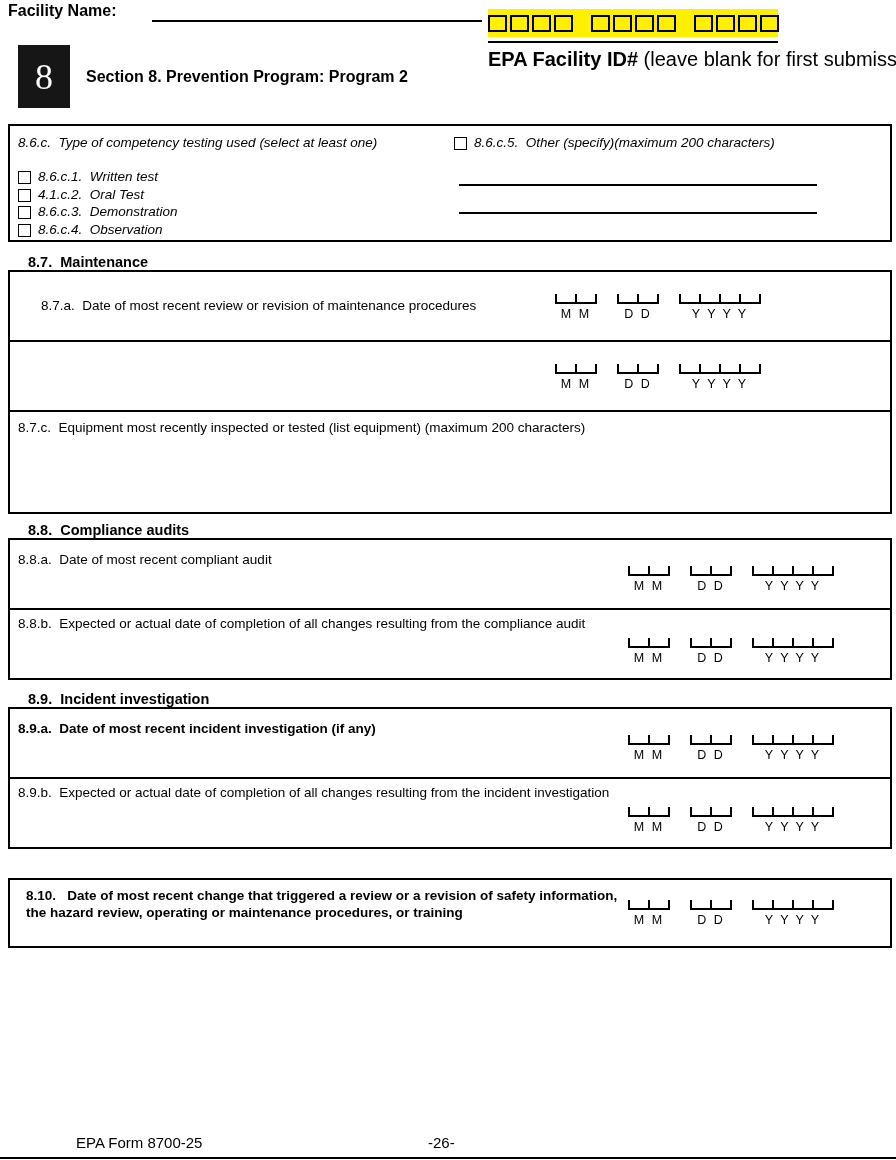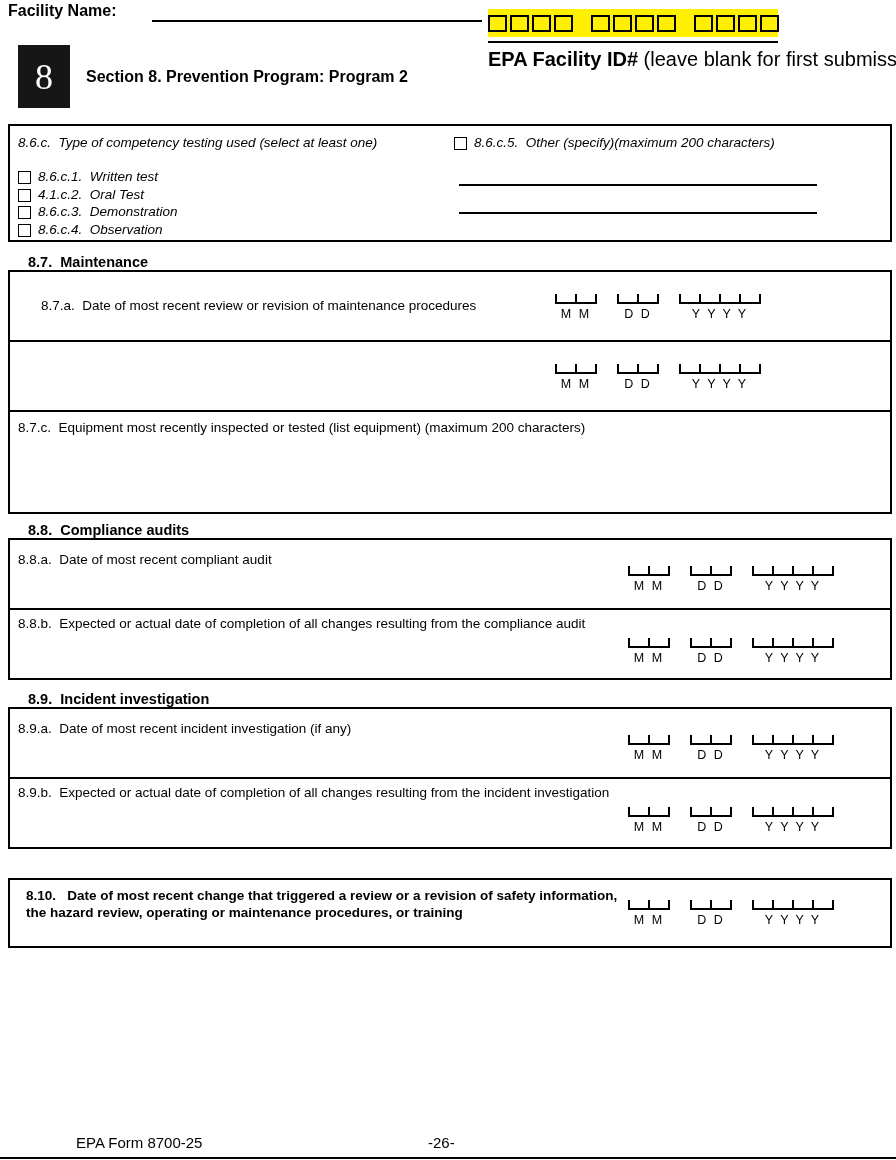--- a/index.html
+++ b/index.html
@@ -244,21 +244,21 @@
             </div>
           <div class="dlabel">Y Y Y Y</div>
         </div>
       </div>
     </div>
   </div>
 
   <div class="heading" style="left:12px;top:691px;">8.9.  Incident investigation</div>
   <div class="stack" style="left:8px;top:707px;">
     <div class="row h68">
-      <div class="lbl pos" style="left:8px;top:12px;">8.9.a.  Date of most recent incident investigation (if any)</div>
+      <div class="lbl pos" style="left:8px;top:12px;font-weight:bold;">8.9.a.  Date of most recent incident investigation (if any)</div>
       <div class="datefield" style="left:618px;top:26px;">
         <div class="dgroup">
           <div class="comb">
               <span class="cell"></span>
               <span class="cell"></span>
             </div>
           <div class="dlabel">M M</div>
         </div>
         <div class="dgroup">
           <div class="comb">

